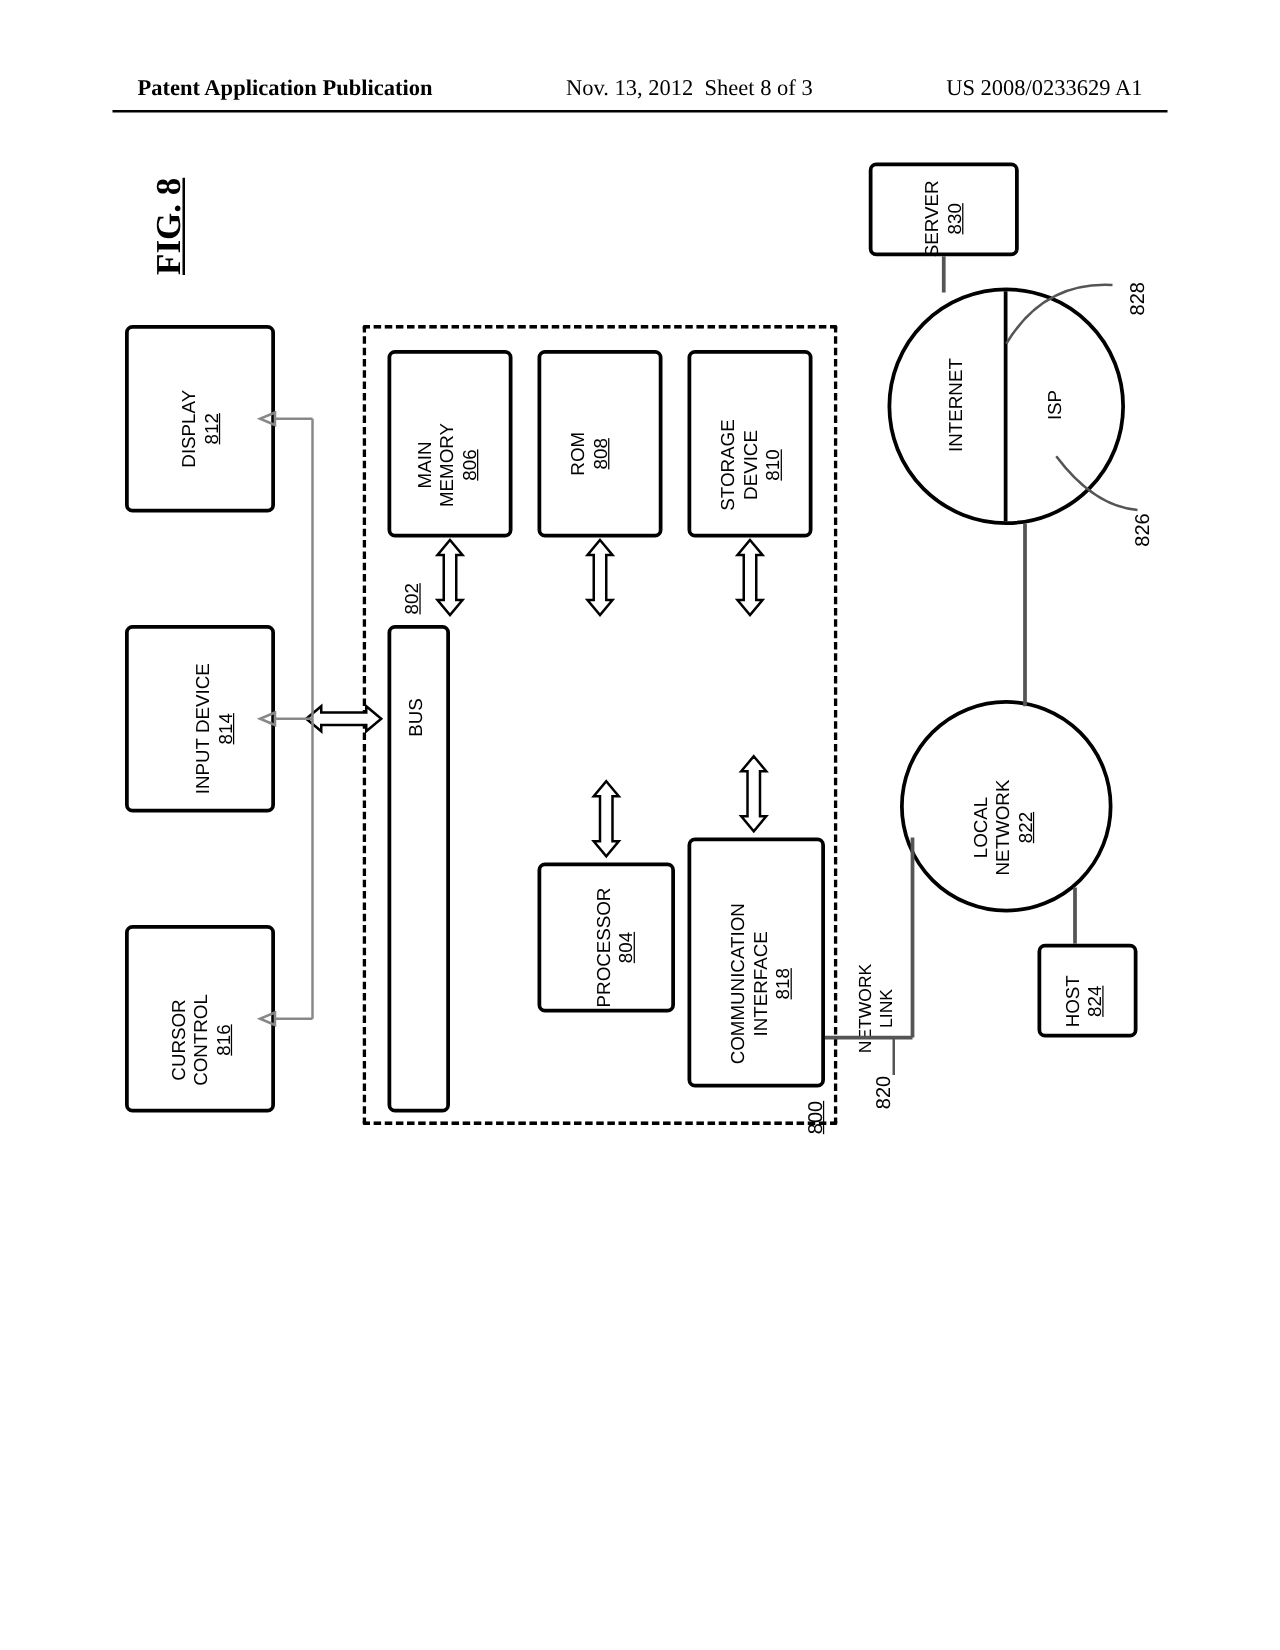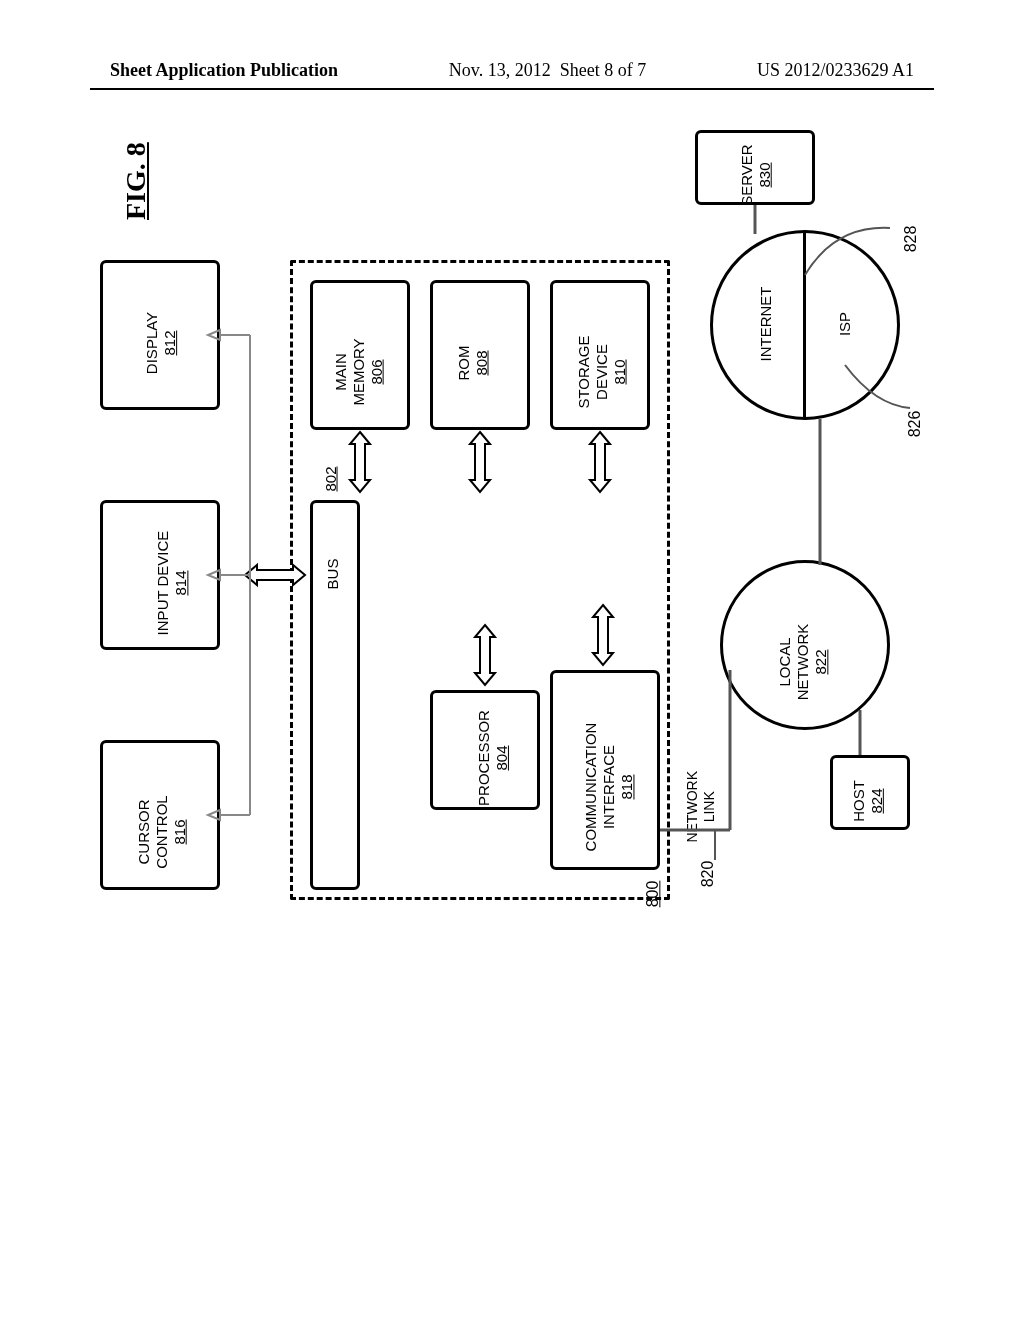--- a/index.html
+++ b/index.html
@@ -81,25 +81,25 @@
     font-size: 16px;
     transform: rotate(-90deg);
     transform-origin: center center;
     white-space: nowrap;
   }
 </style>
 </head>
 <body>
 
 <div class="header">
-  <span class="header-left">Sheet Application Publication</span>
+  <span class="header-left">Patent Application Publication</span>
   <span class="header-center">
-    <span>Nov. 13, 2012</span>&nbsp;&nbsp;<span>Sheet 8 of 7</span>
+    <span>Nov. 13, 2012</span>&nbsp;&nbsp;<span>Sheet 8 of 3</span>
   </span>
-  <span class="header-right">US 2012/0233629 A1</span>
+  <span class="header-right">US 2008/0233629 A1</span>
 </div>
 <div class="hr-line"></div>
 
 <div class="diagram-area">
 
   <div class="fig-label" style="left:20px; top:90px;">FIG. 8</div>
 
   <div class="dashed-box" style="left:190px; top:130px; width:380px; height:640px;"></div>
   <div class="refnum" style="left:540px; top:755px;"><span class="u">800</span></div>
 

